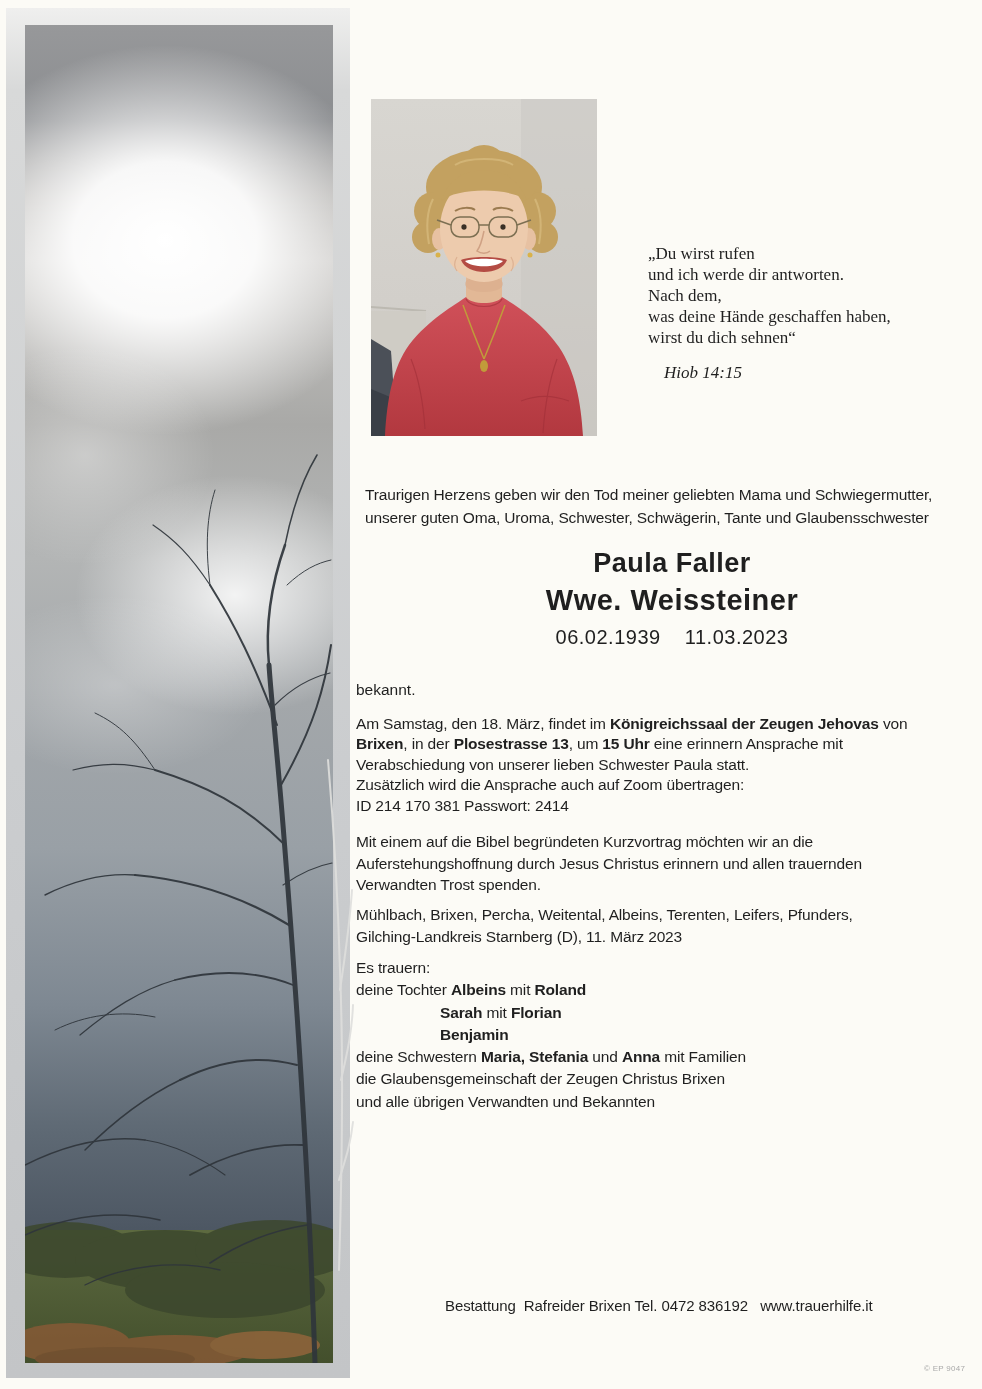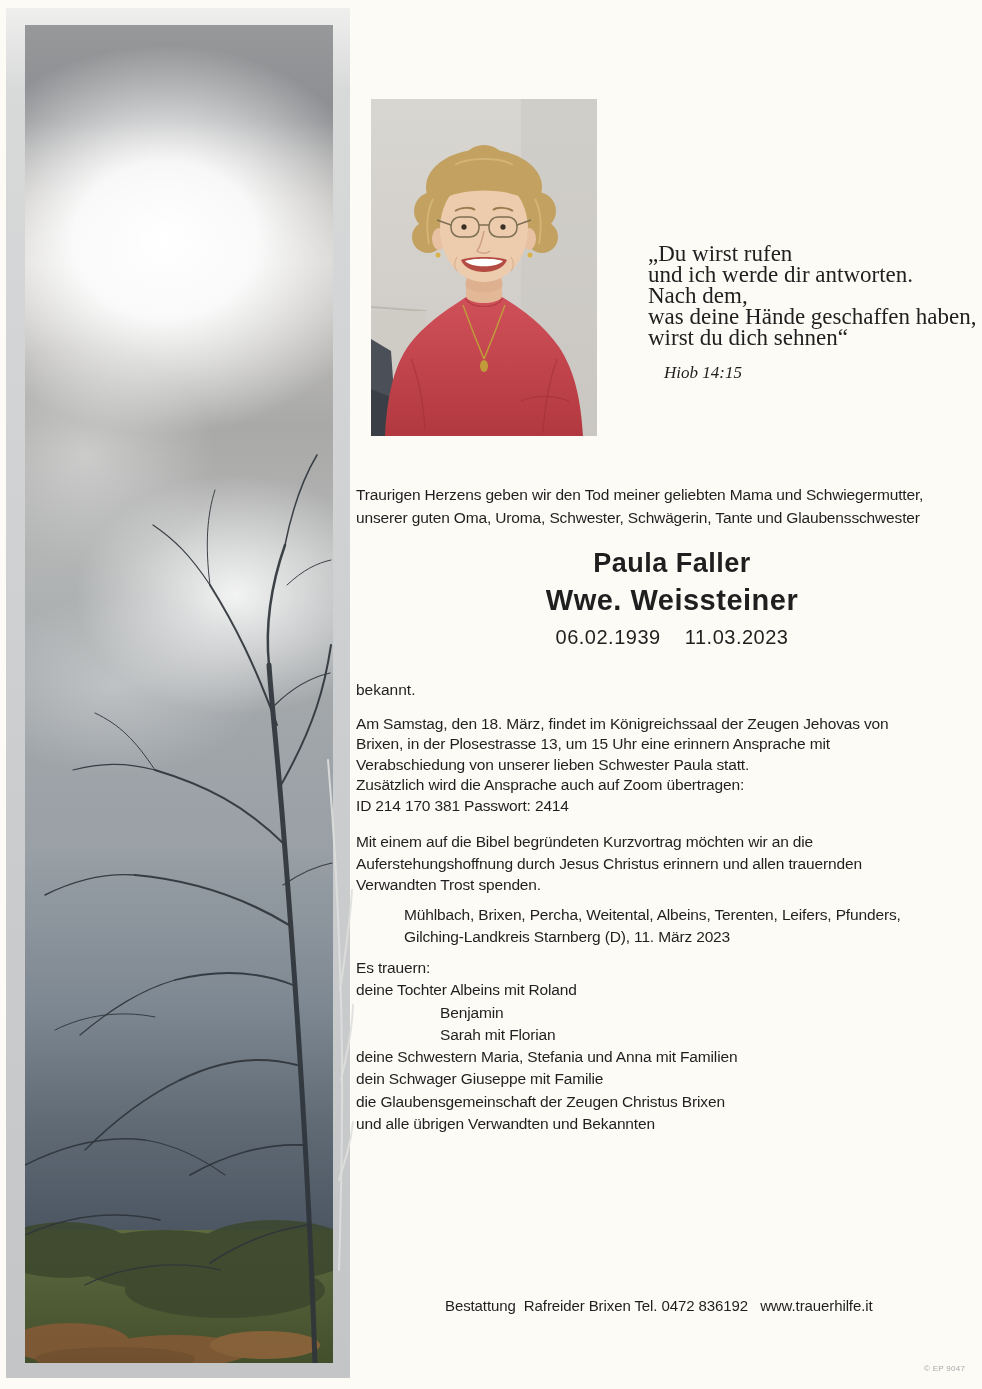--- a/index.html
+++ b/index.html
@@ -12,36 +12,36 @@
   .left-strip{
     position:absolute;left:6px;top:8px;width:344px;height:1370px;
     background:linear-gradient(180deg,#efefee 0%,#d8d9d9 6%,#cbcdcf 55%,#c3c5c7 100%);
   }
   .strip-photo{position:absolute;left:19px;top:17px;display:block;}
   .watermark{position:absolute;left:318px;top:742px;overflow:visible;}
   
   .portrait{position:absolute;left:371px;top:99px;display:block;}
   
   .quote{position:absolute;left:648px;top:243px;
-    font-family:"Liberation Serif", serif;font-size:23px;line-height:21px;}
+    font-family:"Liberation Serif", serif;font-size:17px;line-height:21px;}
   .citation{position:absolute;left:646px;top:363px;
     font-family:"Liberation Serif", serif;font-style:italic;font-size:17px;margin-left:18px;}
   .para{position:absolute;left:356px;font-size:15.5px;letter-spacing:-0.15px;}
   .para .line,.quote .line{white-space:nowrap;}
-  .intro{top:484px;line-height:22.5px;}
+  .intro{top:484px;line-height:22.5px;margin-left:9px;}
   .deceased{position:absolute;left:357px;top:548px;width:630px;text-align:center;}
   .name1{font-size:27px;font-weight:bold;letter-spacing:0.5px;}
   .name2{font-size:29px;font-weight:bold;letter-spacing:0.5px;margin-top:5px;}
   .dates{font-size:20px;margin-top:9px;letter-spacing:0.5px;}
   .bekannt{position:absolute;left:356px;top:681px;font-size:15.5px;}
   .service{top:714px;line-height:20.4px;}
   .comfort{top:831px;line-height:21.5px;}
-  .places{top:904px;line-height:21.5px;margin-left:48px;}
+  .places{top:904px;line-height:21.5px;}
   .mourners{top:957px;line-height:22.3px;}
-  .b{font-weight:normal;text-align:right;}
+  .b{font-weight:bold;text-align:right;}
   .footer{position:absolute;left:445px;top:1297px;font-size:15px;letter-spacing:-0.1px;white-space:nowrap;}
   .copyright{position:absolute;left:924px;top:1364px;font-size:8px;color:#a9a9a9;letter-spacing:0.3px;}
 </style>
 </head>
 <body>
 
 <div class="page">
 
   <div class="left-strip">
     <svg class="strip-photo" width="308" height="1338" viewBox="0 0 308 1338">
@@ -249,24 +249,23 @@
     </div>
 
   <div class="para places">
       <div class="line"><span>Mühlbach, Brixen, Percha, Weitental, Albeins, Terenten, Leifers, Pfunders,</span></div>
       <div class="line"><span>Gilching-Landkreis Starnberg (D), 11. März 2023</span></div>
     </div>
 
   <div class="para mourners">
       <div class="line"><span>Es trauern:</span></div>
       <div class="line"><span>deine Tochter </span><span class="b">Albeins</span><span> mit </span><span class="b">Roland</span></div>
+      <div class="line" style="padding-left: 84px;"><span class="b">Sarah</span><span> mit </span><span class="b">Florian</span></div>
       <div class="line" style="padding-left: 84px;"><span class="b">Benjamin</span></div>
-      <div class="line" style="padding-left: 84px;"><span class="b">Sarah</span><span> mit </span><span class="b">Florian</span></div>
       <div class="line"><span>deine Schwestern </span><span class="b">Maria, Stefania</span><span> und </span><span class="b">Anna</span><span> mit Familien</span></div>
-      <div class="line"><span>dein Schwager </span><span class="b">Giuseppe</span><span> mit Familie</span></div>
       <div class="line"><span>die Glaubensgemeinschaft der Zeugen Christus Brixen</span></div>
       <div class="line"><span>und alle übrigen Verwandten und Bekannten</span></div>
     </div>
 
   <div class="footer">Bestattung&nbsp;&nbsp;Rafreider Brixen Tel. 0472 836192&nbsp;&nbsp;&nbsp;www.trauerhilfe.it</div>
   <div class="copyright">© EP 9047</div>
 
 </div>
 
 </body></html>

